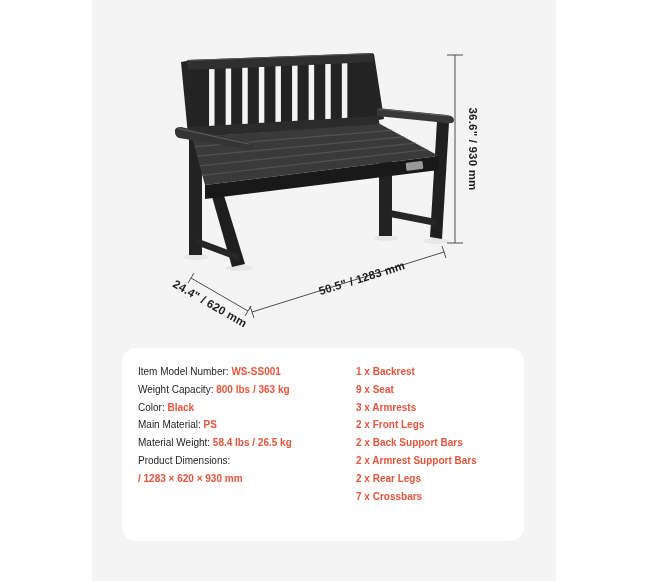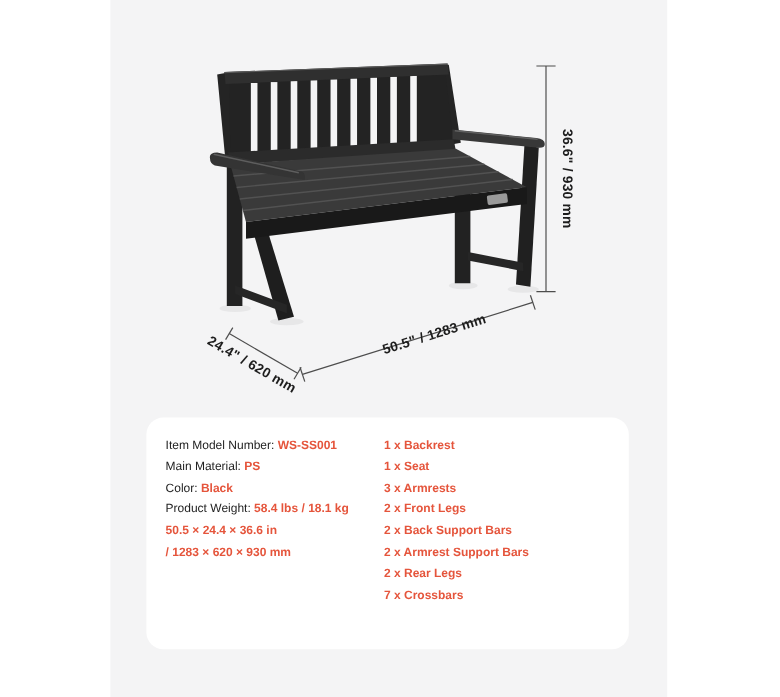--- a/index.html
+++ b/index.html
@@ -13,21 +13,21 @@
               font-size:10px;line-height:17.8px;color:#1e1e1e;}
   .spec-left{width:182px;flex:none;}
   .spec-right{flex:1;min-width:0;}
   .spec-row{white-space:nowrap;}
   .lbl{color:#1e1e1e;font-weight:400;}
   .val{color:#e5553c;font-weight:700;}
   .acc-title{color:#1e1e1e;}
   .acc-cols{display:flex;}
   .acc-col-a{width:82px;flex:none;}
   .acc-col-b{flex:none;}
-  .acc-item{white-space:nowrap;color:#e5553c;font-weight:700;}
+  .acc-item{white-space:nowrap;color:#e5553c;font-weight:700;margin-left:36px;}
 </style>
 </head>
 <body>
 
 <div class="page">
 
   <div class="photo">
     <svg class="bench-svg" width="464" height="340" viewBox="0 0 464 340" xmlns="http://www.w3.org/2000/svg">
 
       <g>
@@ -98,31 +98,32 @@
       </g>
       <text class="dim-text" text-anchor="middle" transform="translate(377,149) rotate(90)">36.6" / 930 mm</text>
       <text class="dim-text" text-anchor="middle" transform="translate(116,307) rotate(30)">24.4" / 620 mm</text>
       <text class="dim-text" text-anchor="middle" transform="translate(271,282) rotate(-17.2)">50.5" / 1283 mm</text>
     </svg>
   </div>
 
   <div class="spec-panel">
     <div class="spec-left">
       <div class="spec-row"><span class="lbl">Item Model Number: </span><span class="val">WS-SS001</span></div>
+      <div class="spec-row"><span class="lbl">Weight Capacity: </span><span class="val">800 lbs / 363 kg</span></div>
+      <div class="spec-row"><span class="lbl">Color: </span><span class="val">Black</span></div>
       <div class="spec-row"><span class="lbl">Main Material: </span><span class="val">PS</span></div>
-      <div class="spec-row"><span class="lbl">Color: </span><span class="val">Black</span></div>
-      <div class="spec-row"><span class="lbl">Product Weight: </span><span class="val">58.4 lbs / 18.1 kg</span></div>
-      <div class="spec-row"><span class="lbl"></span><span class="val">50.5 × 24.4 × 36.6 in</span></div>
+      <div class="spec-row"><span class="lbl">Material Weight: </span><span class="val">58.4 lbs / 26.5 kg</span></div>
+      <div class="spec-row"><span class="lbl">Product Dimensions:</span><span class="val"></span></div>
       <div class="spec-row"><span class="lbl"></span><span class="val">/ 1283 × 620 × 930 mm</span></div>
     </div>
     <div class="spec-right">
       <div class="acc-cols">
         <div class="acc-col-a">
           <div class="acc-item">1 x Backrest</div>
-          <div class="acc-item">1 x Seat</div>
+          <div class="acc-item">9 x Seat</div>
           <div class="acc-item">3 x Armrests</div>
           <div class="acc-item">2 x Front Legs</div>
           <div class="acc-item">2 x Back Support Bars</div>
           <div class="acc-item">2 x Armrest Support Bars</div>
           <div class="acc-item">2 x Rear Legs</div>
           <div class="acc-item">7 x Crossbars</div>
         </div>
       </div>
     </div>
   </div>

